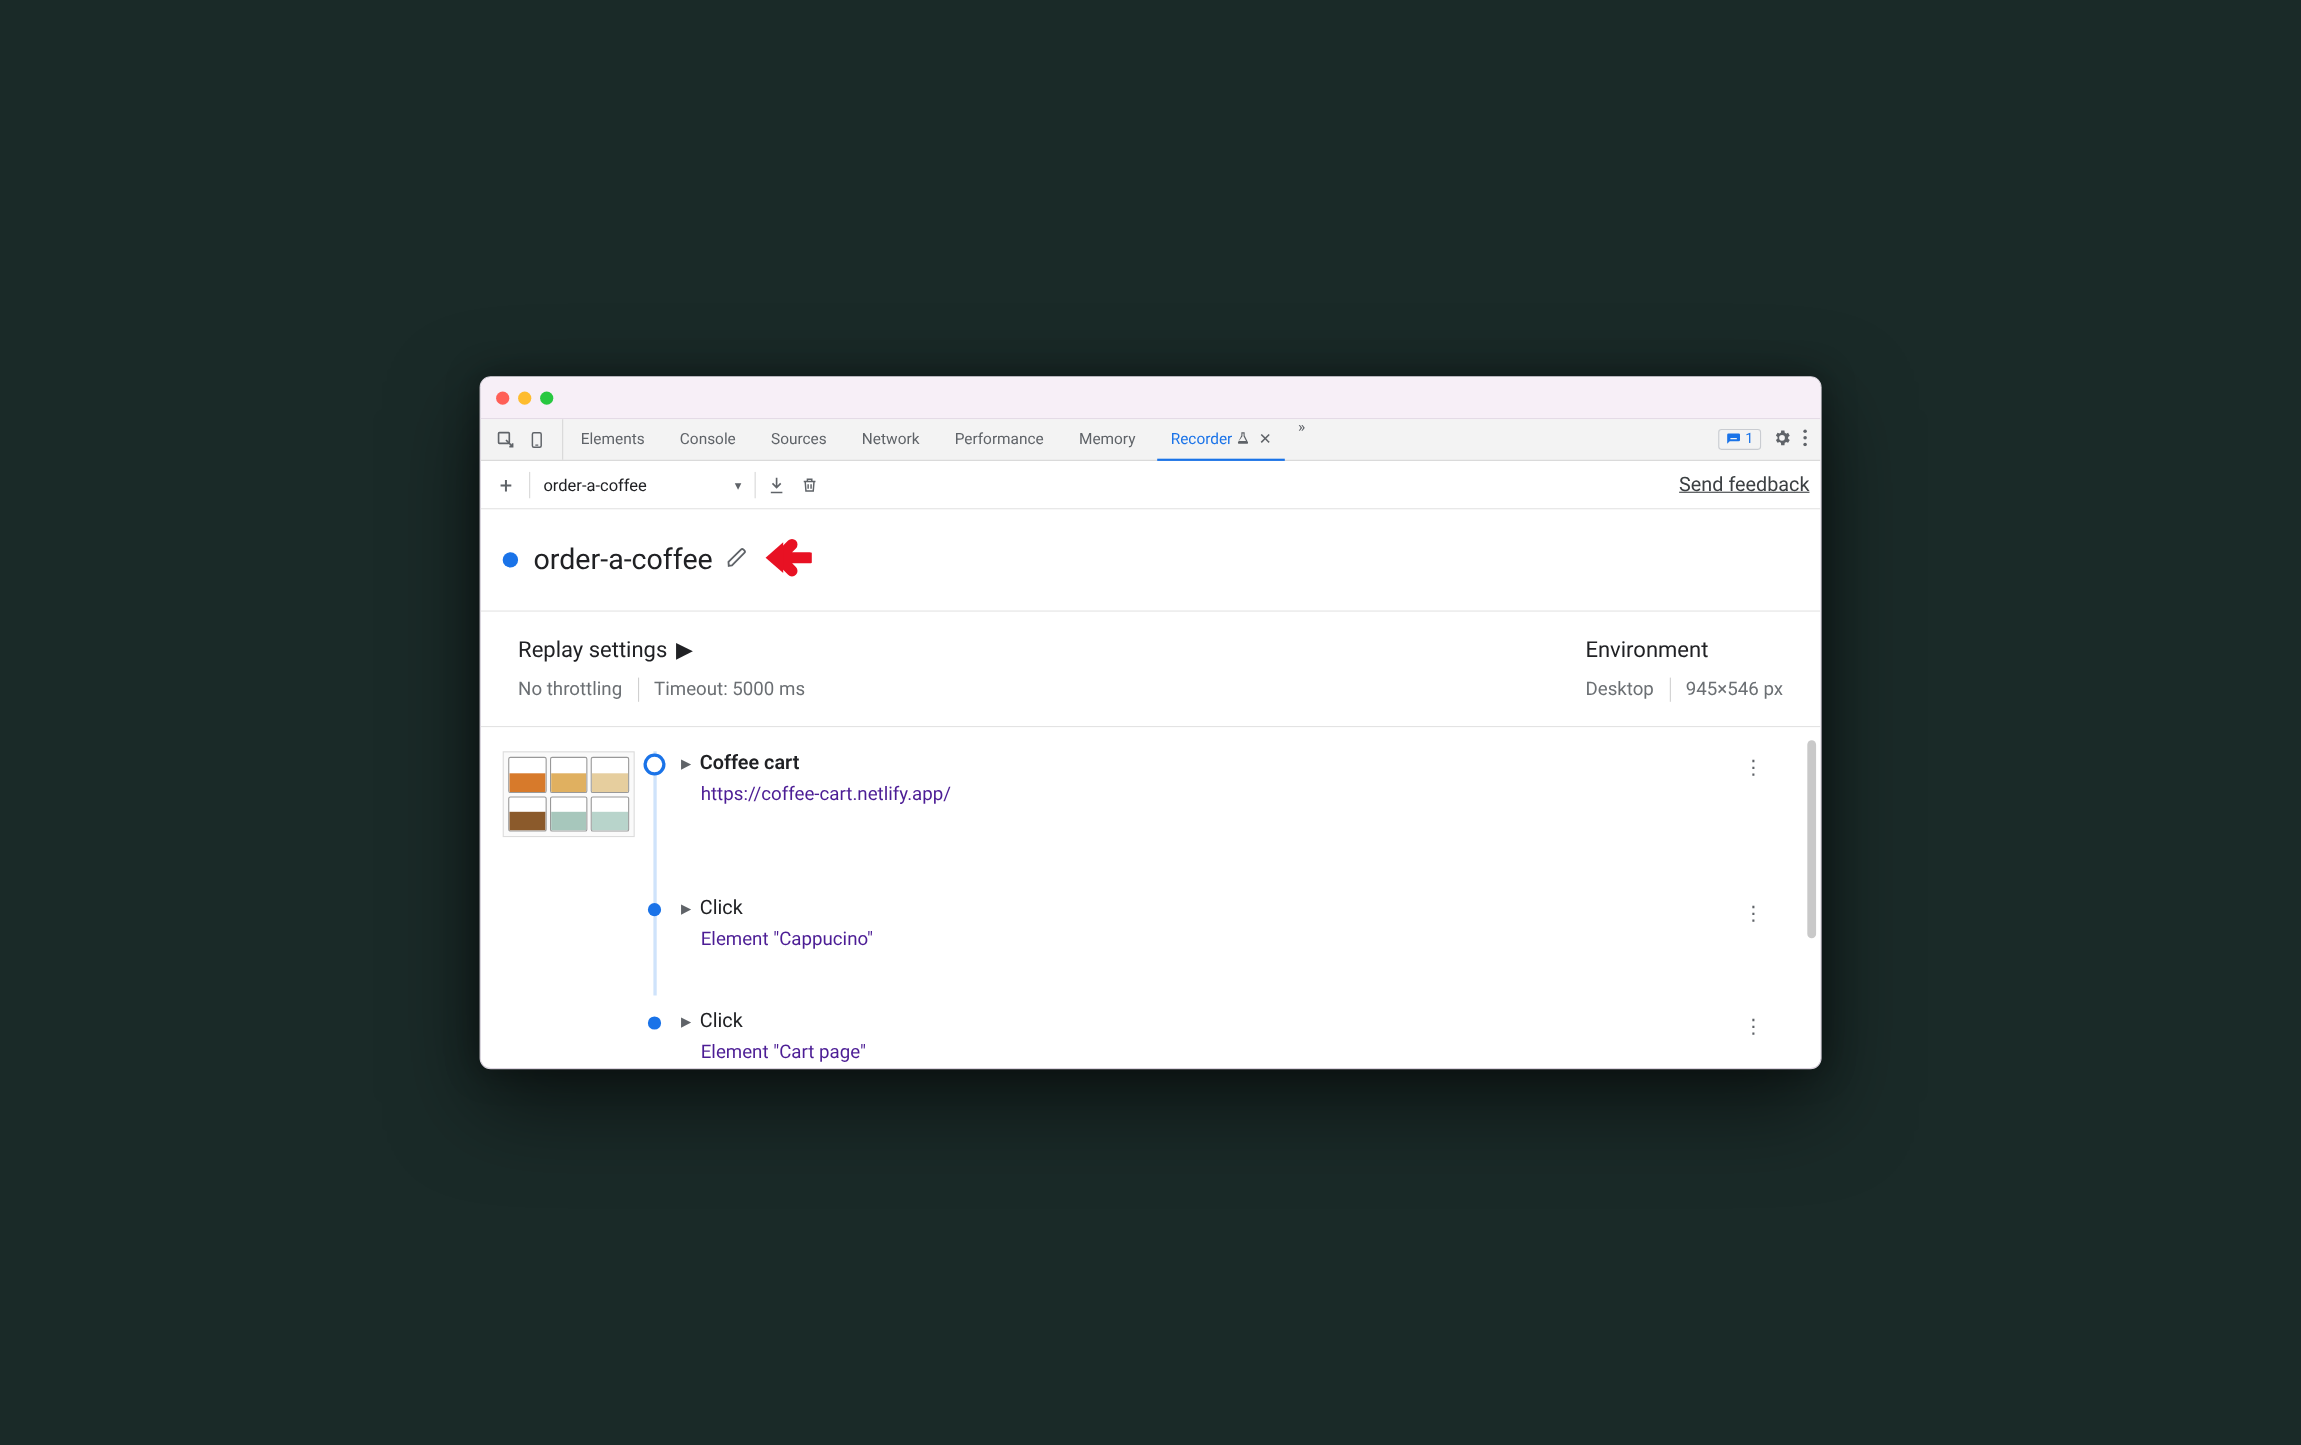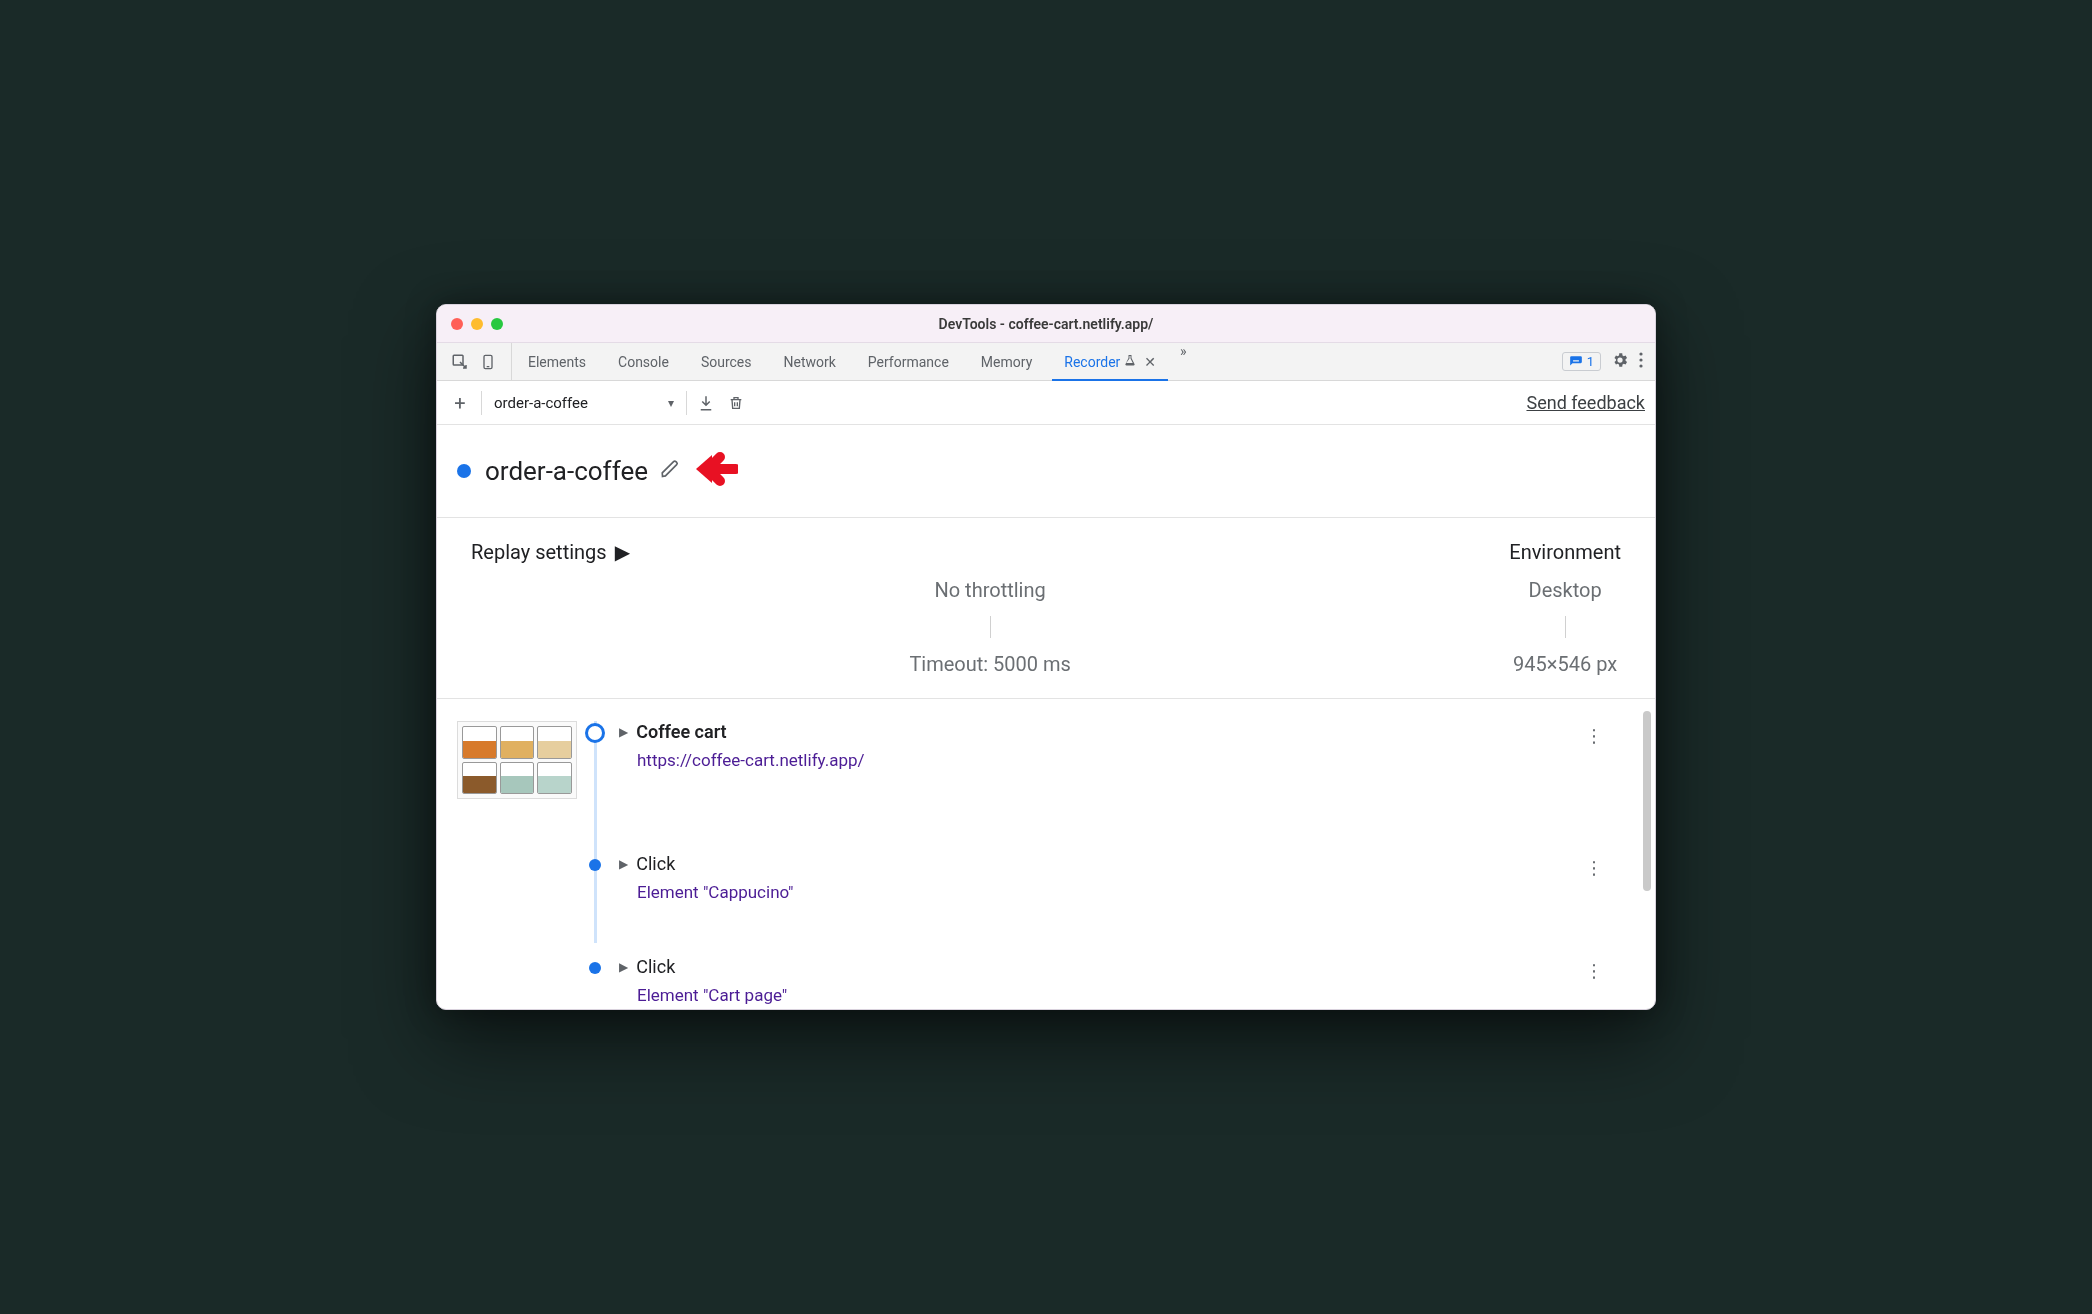--- a/index.html
+++ b/index.html
@@ -119,21 +119,21 @@
   .btn-outline { border:1px solid #c9ccd1; background:#fff; color:#1a73e8; }
   .btn-primary { border:1px solid #1a73e8; background:#1a73e8; color:#fff; }
   
   .settings-row {
     display:flex; padding: 22px 34px; border-bottom:1px solid #e3e3e3;
     color:#202124;
   }
   .settings-col-left { flex:1; }
   .settings-col-right { text-align:right; }
   .settings-title { font-size:20px; display:flex; align-items:center; gap:8px; margin-bottom:14px; cursor:pointer;}
-  .settings-details { font-size:20px; color:#6b6f73; display:flex; align-items:center; gap:14px;flex-direction:column;}
+  .settings-details { font-size:17px; color:#6b6f73; display:flex; align-items:center; gap:14px;}
   .settings-details .sep { width:1px; height:22px; background:#d0d0d0; }
   
   .steps-area {
     position:relative;
     padding: 22px 20px 0 20px;
     height: 310px;
     overflow:hidden;
   }
   .scrollbar-fake {
     position:absolute; right:4px; top:12px; width:8px; height:180px;
@@ -184,21 +184,20 @@
 <body>
 
 <div class="window">
 
   <div class="titlebar">
     <div class="traffic-lights">
       <div class="tl red"></div>
       <div class="tl yellow"></div>
       <div class="tl green"></div>
     </div>
-    <div class="title-text">DevTools - coffee-cart.netlify.app/</div>
   </div>
 
   <div class="tabbar">
     <div class="tabbar-left">
       <span class="icon-btn">
         <svg width="18" height="18" viewBox="0 0 24 24" fill="none" stroke="currentColor" stroke-width="2">
             <rect x="3" y="3" width="13" height="13" rx="1"></rect>
             <path d="M12 12 L20 20 M16 20 L20 20 L20 16"></path>
           </svg>
       </span>

